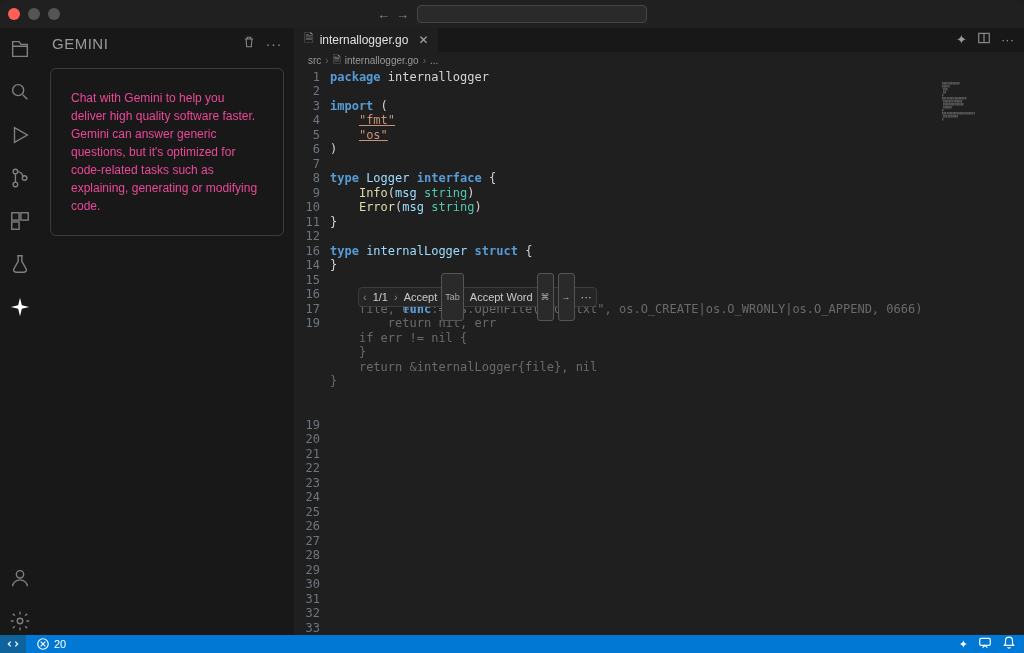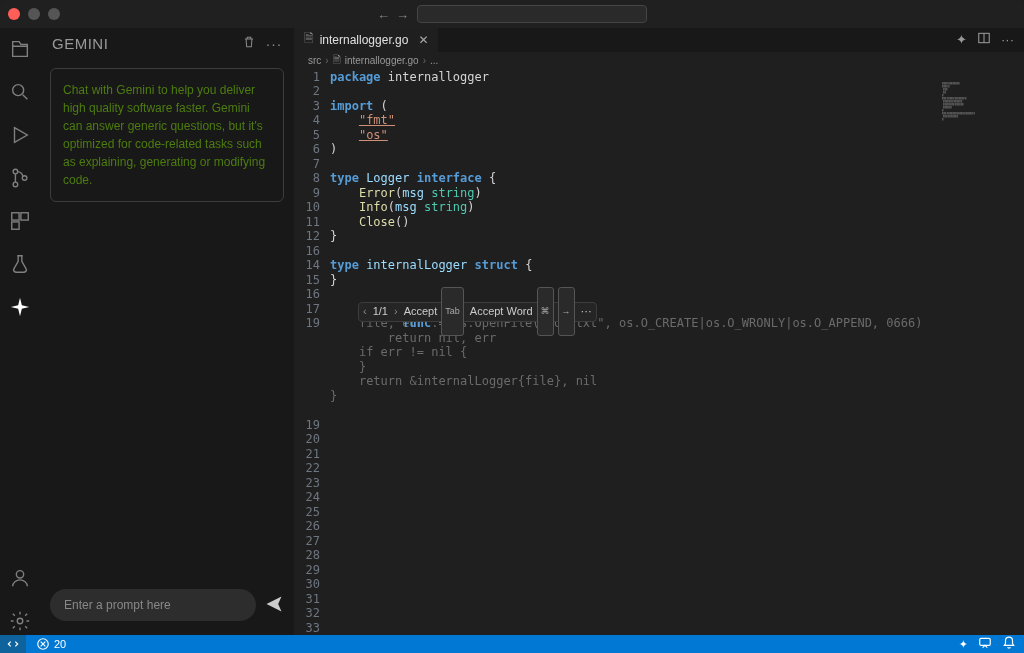--- a/index.html
+++ b/index.html
@@ -55,24 +55,24 @@
 .sidebar-header {
   height: 30px; display: flex; align-items: center;
   justify-content: space-between; padding: 0 12px;
   color: #999; font-size: 15px; letter-spacing: 0.5px;
 }
 .sidebar-header-actions { display: flex; gap: 10px; color: #888; }
 .gemini-intro {
   margin: 10px 10px 0 10px;
   border: 1px solid #3c3c3c;
   border-radius: 6px;
-  padding: 12px;
+  padding: 20px;
   font-size: 12px;
   line-height: 1.5;
-  color: #4d7c0f;
+  color: #ec4899;
 }
 .sidebar-spacer { flex: 1; }
 .prompt-row {
   display: flex; align-items: center; gap: 8px;
   padding: 10px 10px 14px 10px;
 }
 .prompt-input {
   flex: 1; height: 32px;
   border-radius: 16px;
   background: #2d2d2d;
@@ -228,26 +228,20 @@
       <span>GEMINI</span>
       <div class="sidebar-header-actions">
         <span><svg class="icon-sm" viewBox="0 0 24 24" fill="none" stroke="#888" stroke-width="1.8">
               <path d="M5 7h14M9 7V4h6v3M7 7l1 13h8l1-13"></path>
             </svg></span>
         <span>···</span>
       </div>
     </div>
     <div class="gemini-intro">Chat with Gemini to help you deliver high quality software faster. Gemini can answer generic questions, but it's optimized for code-related tasks such as explaining, generating or modifying code.</div>
     <div class="sidebar-spacer"></div>
-    <div class="prompt-row">
-      <div class="prompt-input">Enter a prompt here</div>
-      <span class="send-btn"><svg viewBox="0 0 24 24">
-            <path d="M3 12l18-9-4 9 4 9z"></path>
-          </svg></span>
-    </div>
   </div>
 
   <div class="editor-area">
     <div class="tabbar">
       <div class="tab">
         <span class="file-icon">🗎</span>
         <span>internallogger.go</span>
         <span class="close-x">✕</span>
       </div>
       <div class="tabbar-spacer"></div>
@@ -314,23 +308,22 @@
         </div>
       <div class="code" id="code">
         <div class="code-line"><span class="kw">package</span> <span class="pkg">internallogger</span></div>
         <div class="code-line"></div>
         <div class="code-line"><span class="kw">import</span> <span class="punct">(</span></div>
         <div class="code-line">    <span class="str underline">"fmt"</span></div>
         <div class="code-line">    <span class="str underline">"os"</span></div>
         <div class="code-line"><span class="punct">)</span></div>
         <div class="code-line"></div>
         <div class="code-line"><span class="kw">type</span> <span class="ident">Logger</span> <span class="kw">interface</span> <span class="punct">{</span></div>
+        <div class="code-line">    <span class="fn">Info</span><span class="punct">(</span><span class="ident">msg</span> <span class="type">string</span><span class="punct">)</span></div>
         <div class="code-line">    <span class="fn">Error</span><span class="punct">(</span><span class="ident">msg</span> <span class="type">string</span><span class="punct">)</span></div>
-        <div class="code-line">    <span class="fn">Info</span><span class="punct">(</span><span class="ident">msg</span> <span class="type">string</span><span class="punct">)</span></div>
-        <div class="code-line">    <span class="fn">Close</span><span class="punct">()</span></div>
         <div class="code-line"><span class="punct">}</span></div>
         <div class="code-line"></div>
         <div class="code-line"><span class="kw">type</span> <span class="ident">internalLogger</span> <span class="kw">struct</span> <span class="punct">{</span></div>
         <div class="code-line"><span class="punct">}</span></div>
         <div class="code-line"></div>
         <div class="code-line" style="position:relative;">
           <span class="kw">func</span>
           <div class="suggestion-toolbar">
             <span class="chev">‹</span>
             <span>1/1</span>

